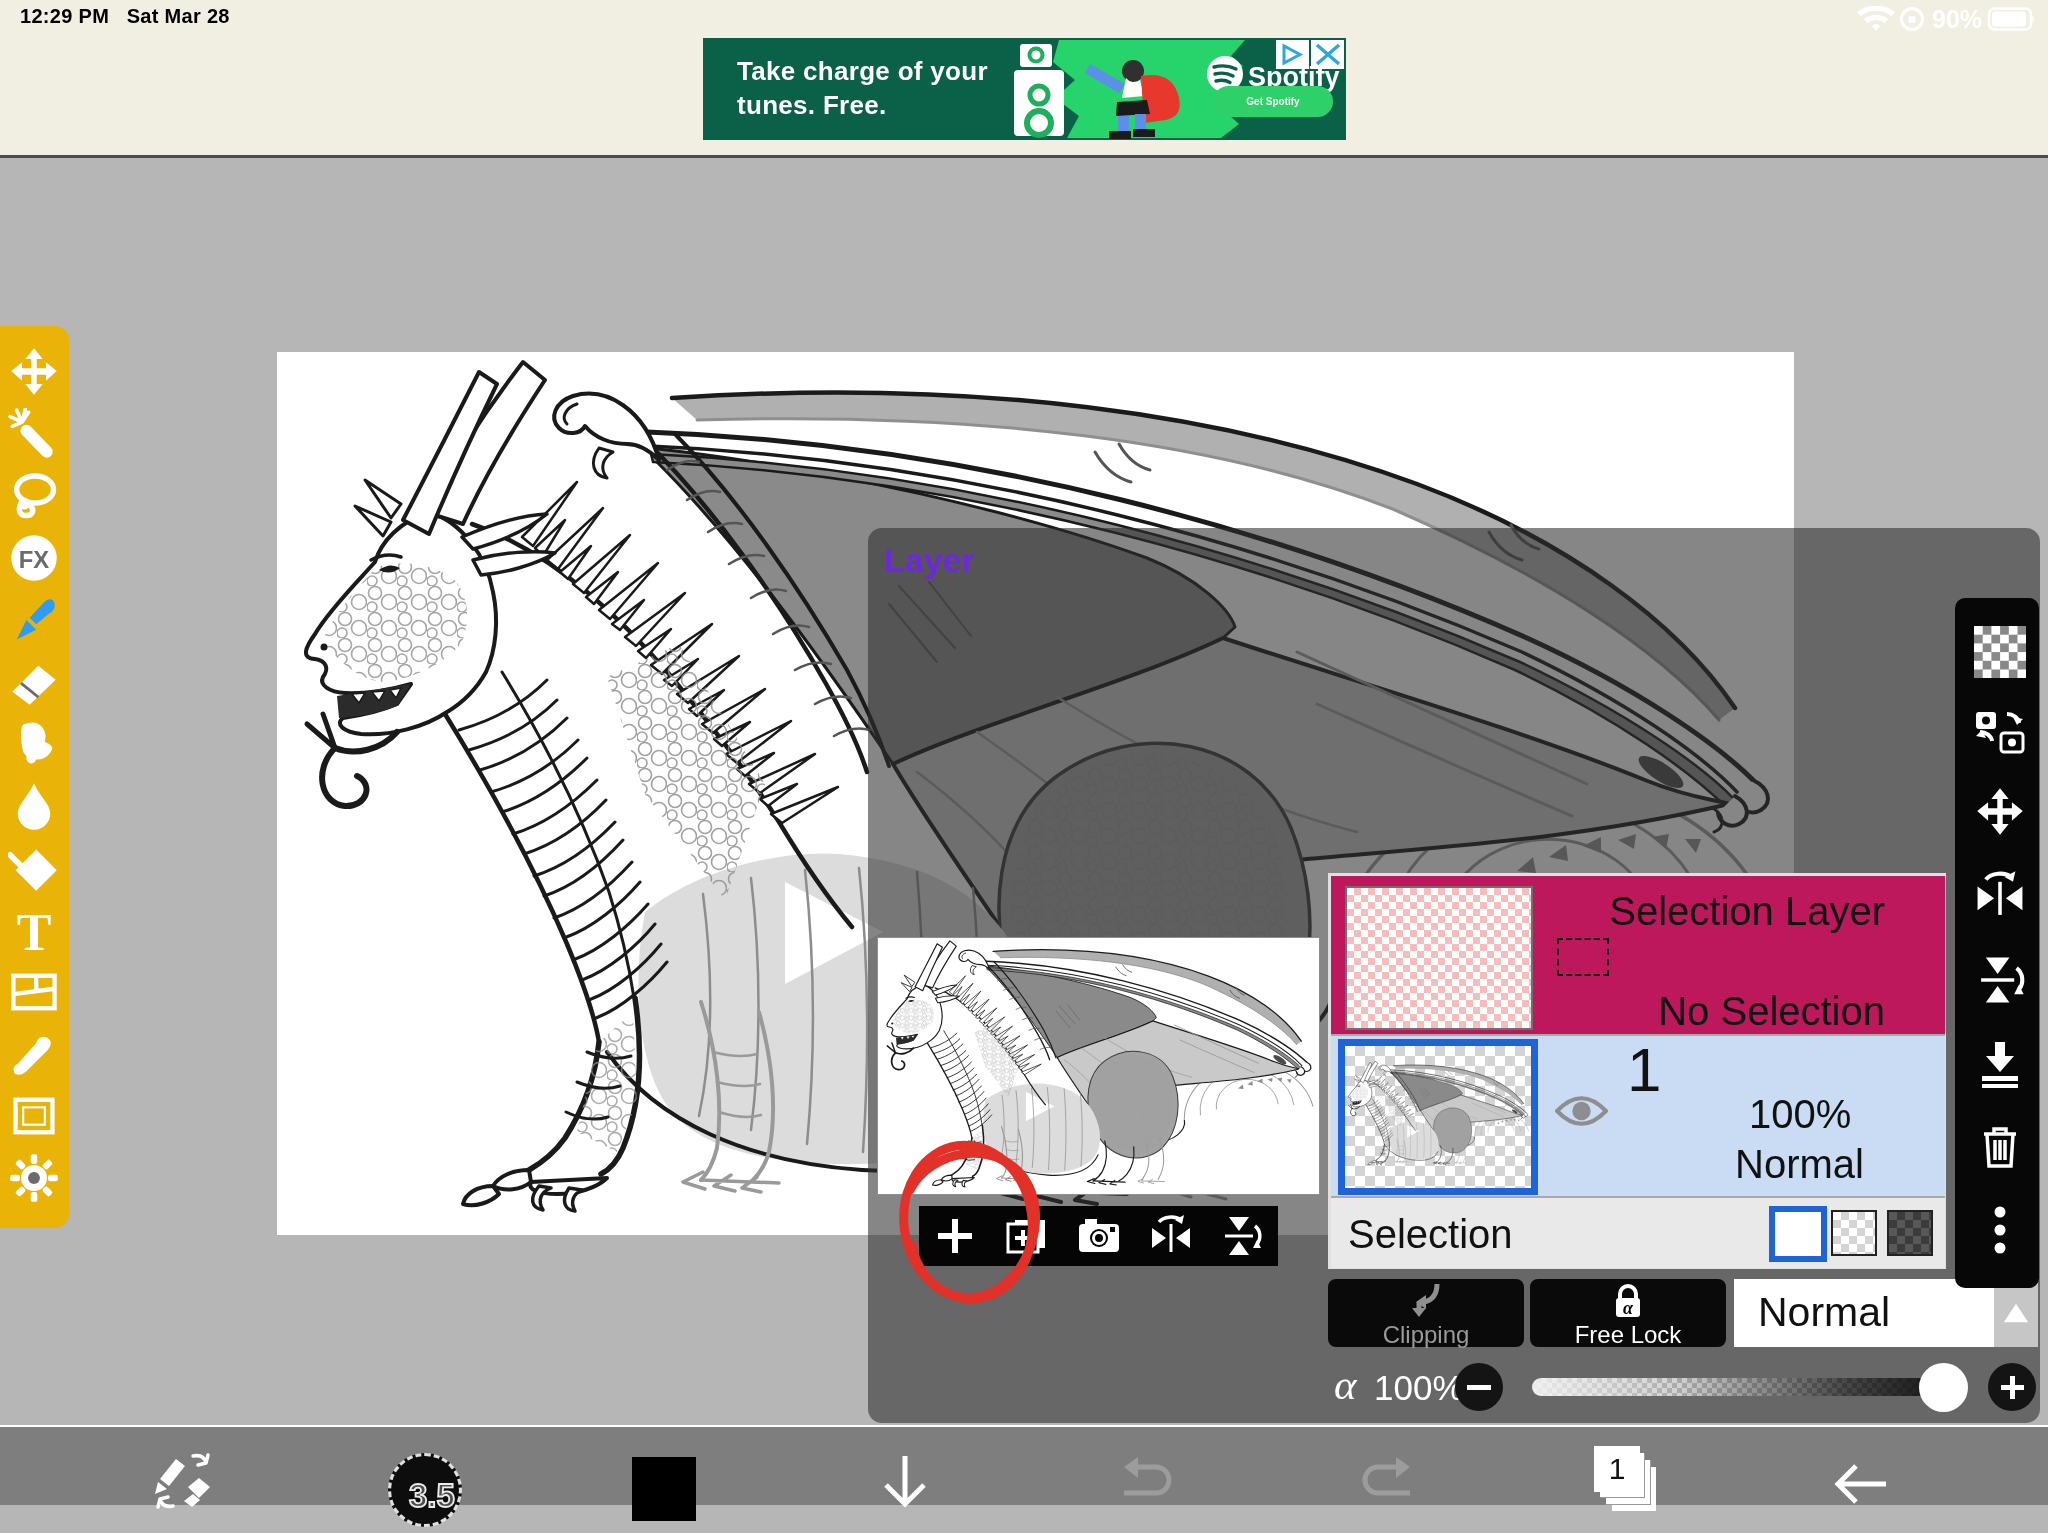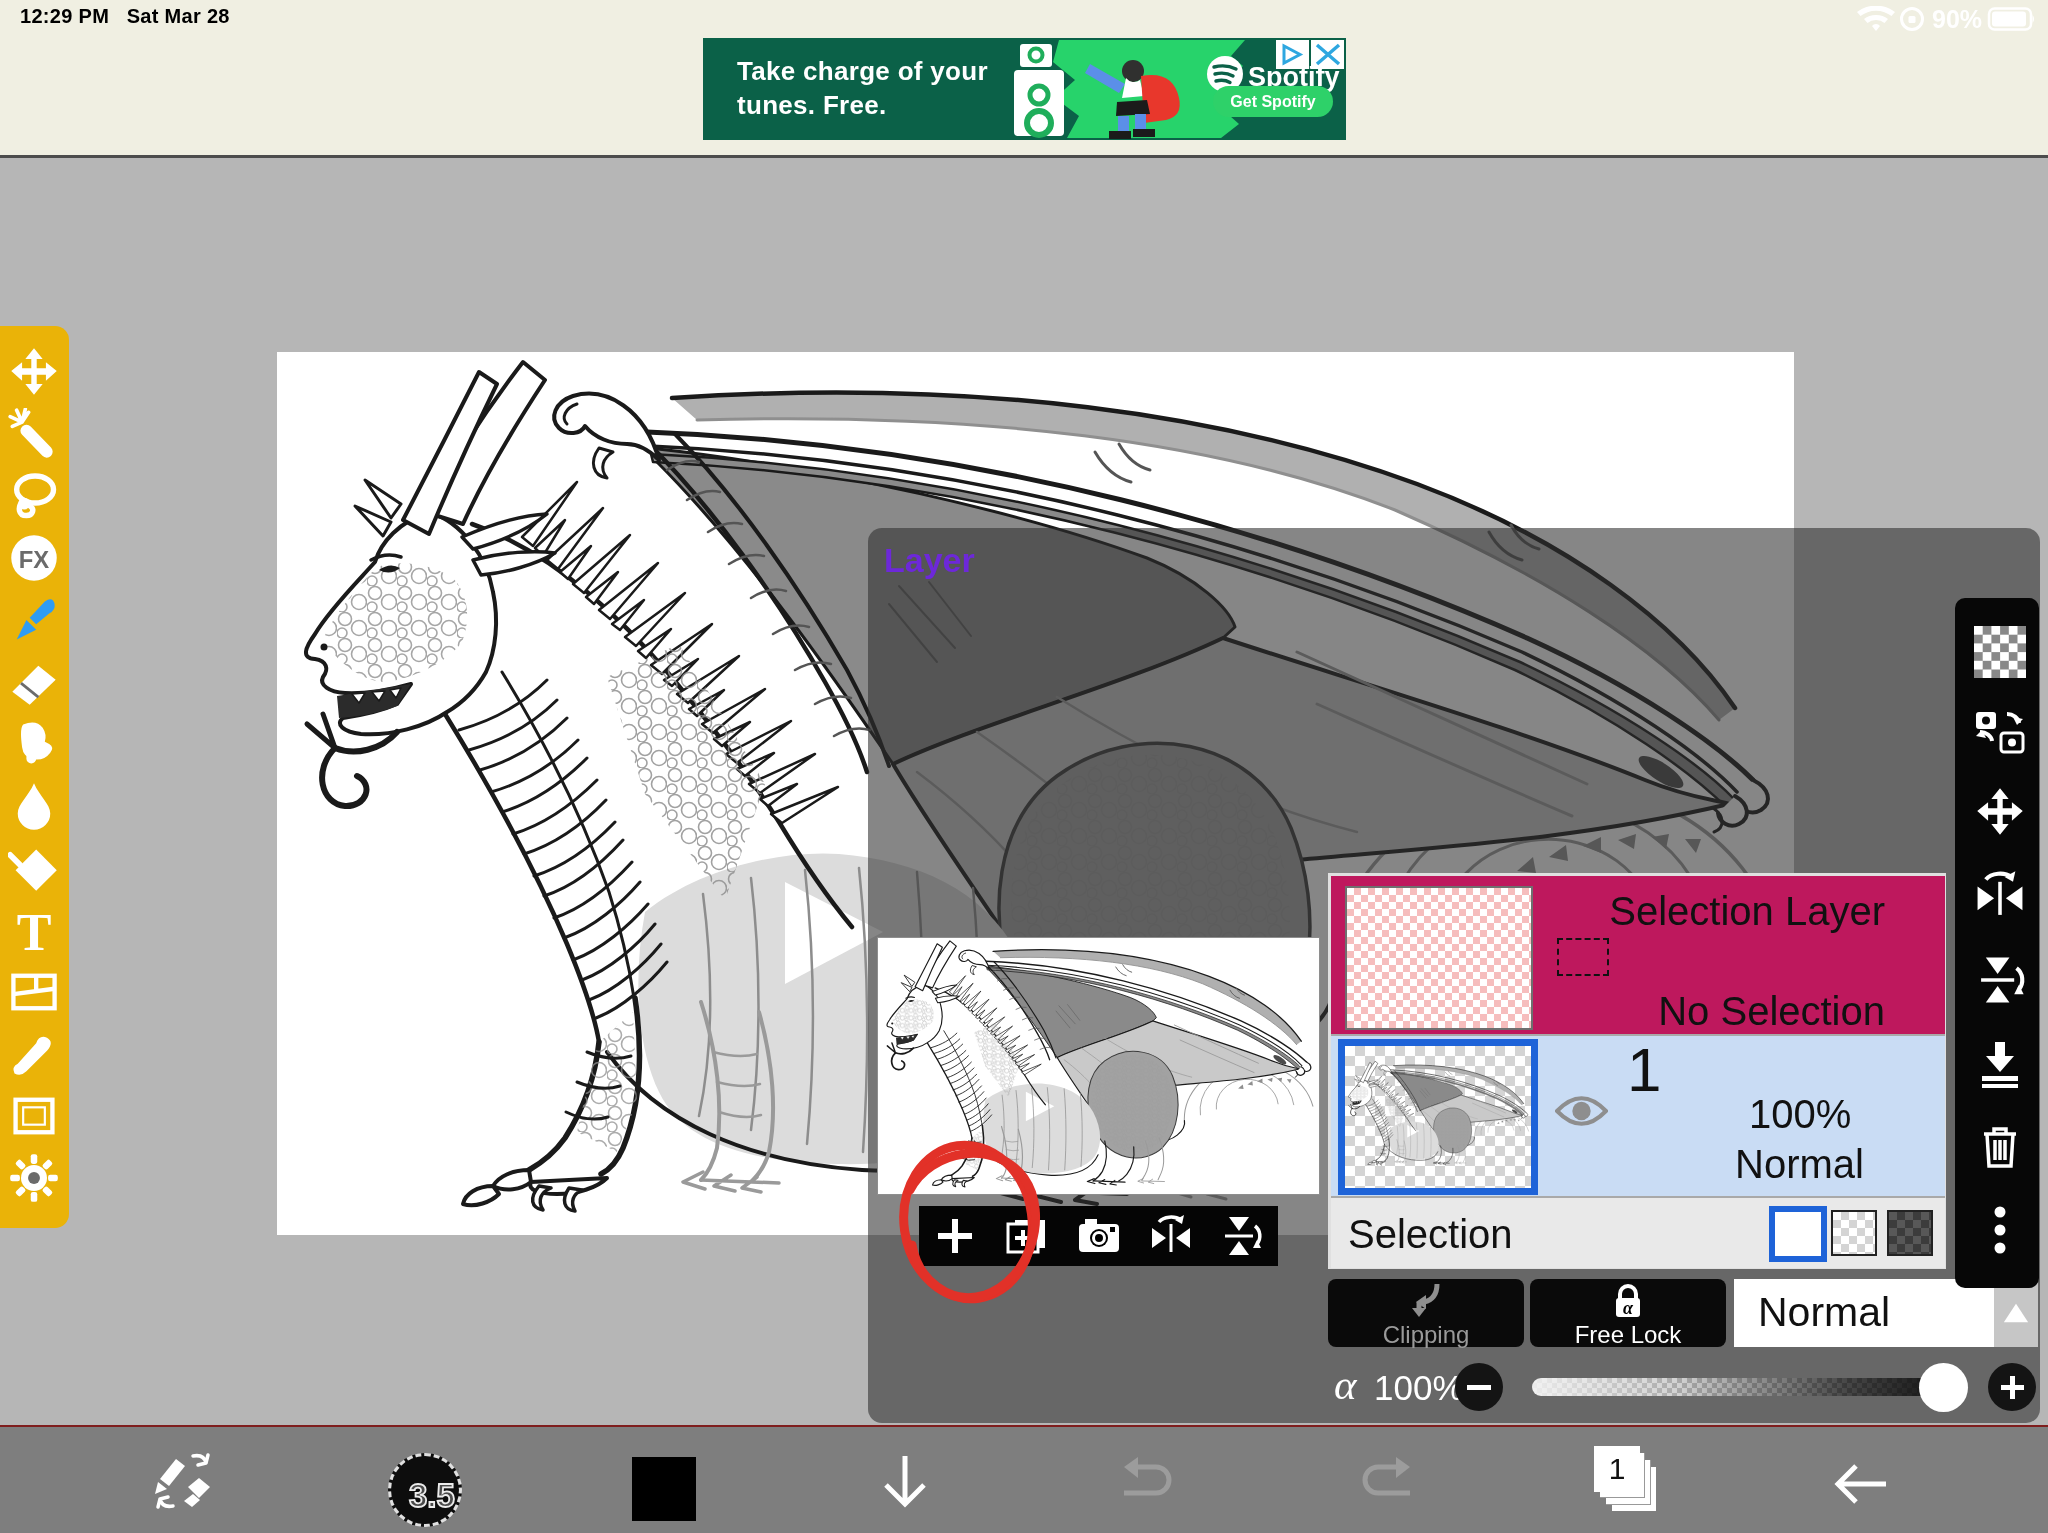--- a/index.html
+++ b/index.html
@@ -36,21 +36,21 @@
   .blackbtn{background:#0a0a0a;border-radius:8px;color:#fff;text-align:center;}
   #clipbtn{left:1328px;top:1279px;width:196px;height:68px;}
   #alphabtn{left:1530px;top:1279px;width:196px;height:68px;}
   #normalsel{left:1734px;top:1279px;width:304px;height:68px;background:#fff;}
   #normalcap{position:absolute;right:0;top:0;width:44px;height:68px;background:#c6c6c6;}
   
   #alpharow{left:1328px;top:1356px;width:720px;height:62px;}
   
   #rtools{left:1955px;top:598px;width:84px;height:690px;background:#070707;border-radius:10px;}
   
-  #bottombar{left:0;top:1425px;width:2048px;height:108px;background:#7e7e7e;border-top:2px solid #7f1d1d;box-sizing:border-box;}
+  #bottombar{left:0;top:1425px;width:2048px;height:80px;background:#7e7e7e;border-top:2px solid #ffffff;box-sizing:border-box;}
   .checker-pink{background-image:
     linear-gradient(45deg,#f6bdbd 25%,transparent 25%,transparent 75%,#f6bdbd 75%),
     linear-gradient(45deg,#f6bdbd 25%,transparent 25%,transparent 75%,#f6bdbd 75%);
     background-size:14px 14px;background-position:0 0,7px 7px;background-color:#fff;}
   .checker-gray{background-image:
     linear-gradient(45deg,#d4d4d4 25%,transparent 25%,transparent 75%,#d4d4d4 75%),
     linear-gradient(45deg,#d4d4d4 25%,transparent 25%,transparent 75%,#d4d4d4 75%);
     background-size:20px 20px;background-position:0 0,10px 10px;background-color:#fff;}
   .checker-dark{background-image:
     linear-gradient(45deg,#3c3c3c 25%,transparent 25%,transparent 75%,#3c3c3c 75%),
@@ -241,21 +241,21 @@
   <svg class="abs" style="left:573px;top:2px" width="68" height="29" viewBox="0 0 68 29">
     <path d="M8,6 L8,23 L24,14.5 Z" fill="none" stroke="#2ea7e0" stroke-width="3"></path>
     <path d="M41,5 L63,24 M63,5 L41,24" stroke="#2ea7e0" stroke-width="3.5"></path>
   </svg>
 
   <svg class="abs" style="left:503px;top:14px" width="150" height="44" viewBox="0 0 150 44">
     <circle cx="19" cy="22" r="18" fill="#fff"></circle>
     <path d="M8,15 q12,-3 22,2 M9,22 q10,-2.5 18,2 M10,29 q8,-2 14,1.5" stroke="#0b6148" stroke-width="3.4" fill="none" stroke-linecap="round"></path>
     <text x="42" y="34" fill="#fff" font-size="27" font-weight="700">Spotify</text>
   </svg>
-  <div class="abs" style="left:510px;top:48px;width:120px;height:31px;border-radius:16px;background:#2ed169;color:#fff;font-size:16px;font-weight:700;text-align:center;line-height:31px;">Get Spotify</div>
+  <div class="abs" style="left:510px;top:48px;width:120px;height:31px;border-radius:16px;background:#2ed169;color:#fff;font-size:10px;font-weight:700;text-align:center;line-height:31px;">Get Spotify</div>
 </div>
 
 <div id="canvas" class="abs">
 <svg width="1517" height="883" viewBox="0 0 1517 883">
       <use href="#dragon"></use>
     </svg>
 </div>
 
 <div id="ltools" class="abs">
   <svg class="lt" style="top:20px" viewBox="0 0 48 48">

